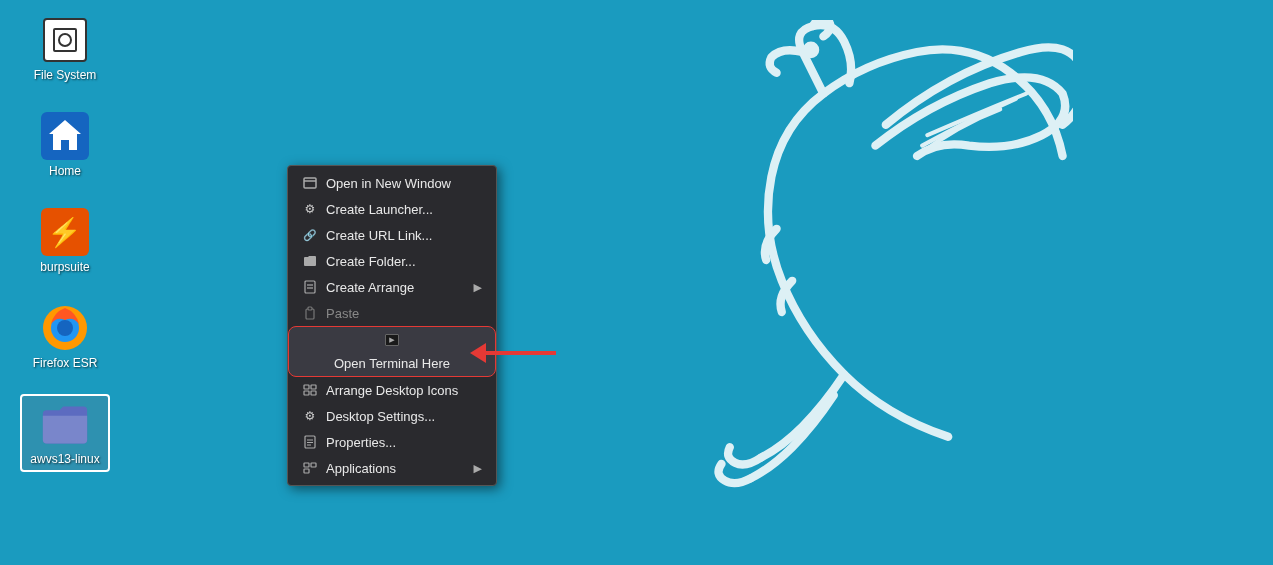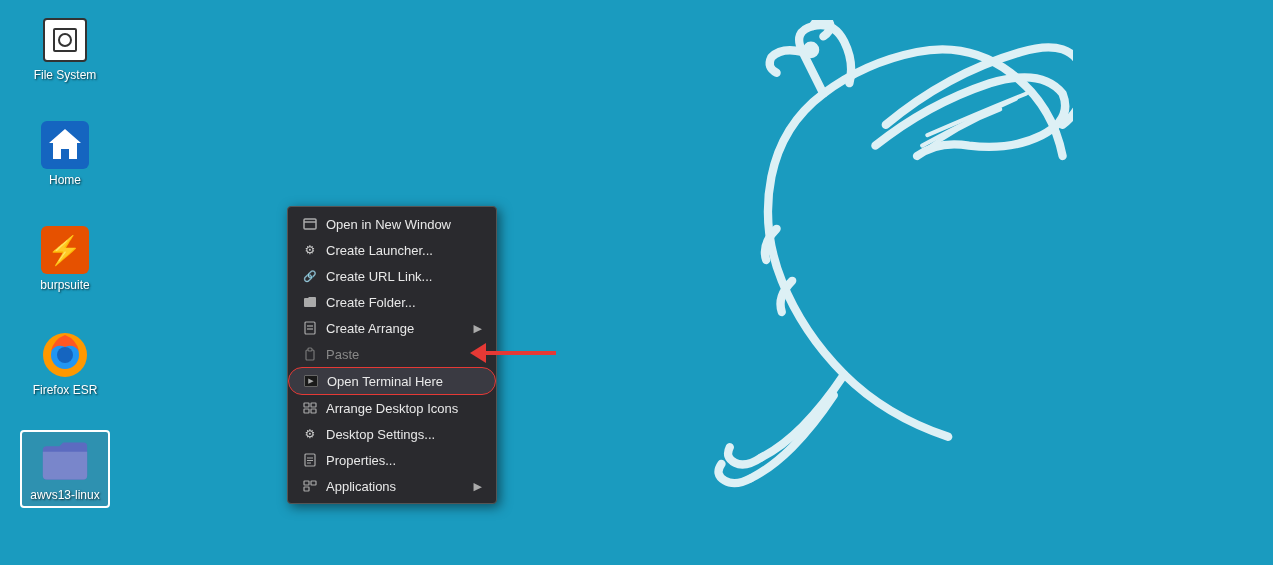--- a/index.html
+++ b/index.html
@@ -25,21 +25,21 @@
       opacity: 0.85;
     }
 
     
     .desktop-icons {
       position: absolute;
       left: 20px;
       top: 10px;
       display: flex;
       flex-direction: column;
-      gap: 27px;
+      gap: 18px;
     }
 
     .desktop-icon {
       display: flex;
       flex-direction: column;
       align-items: center;
       width: 90px;
       padding: 6px;
       border-radius: 4px;
       cursor: pointer;
@@ -104,38 +104,38 @@
       position: absolute;
       left: 287px;
       top: 165px;
       width: 210px;
       background: #2a2a2e;
       border: 1px solid #555;
       border-radius: 4px;
       box-shadow: 3px 3px 12px rgba(0,0,0,0.5);
       z-index: 100;
       padding: 4px 0;
-      margin-top: 41px;
     }
 
     .menu-item {
       display: flex;
       align-items: center;
       padding: 5px 14px;
       color: #e8e8e8;
       font-size: 13px;
       cursor: pointer;
       gap: 8px;
       position: relative;
     }
 
     .menu-item.highlighted {
       background: #3a3a42;
       border: 1px solid #e53935;
-      border-radius: 14px;
+      border-radius: 8px;
+      flex-direction: column;
     }
 
     .menu-item.disabled {
       color: #888;
       cursor: default;
       text-align: right;
     }
 
     .menu-item .menu-icon {
       width: 16px;

